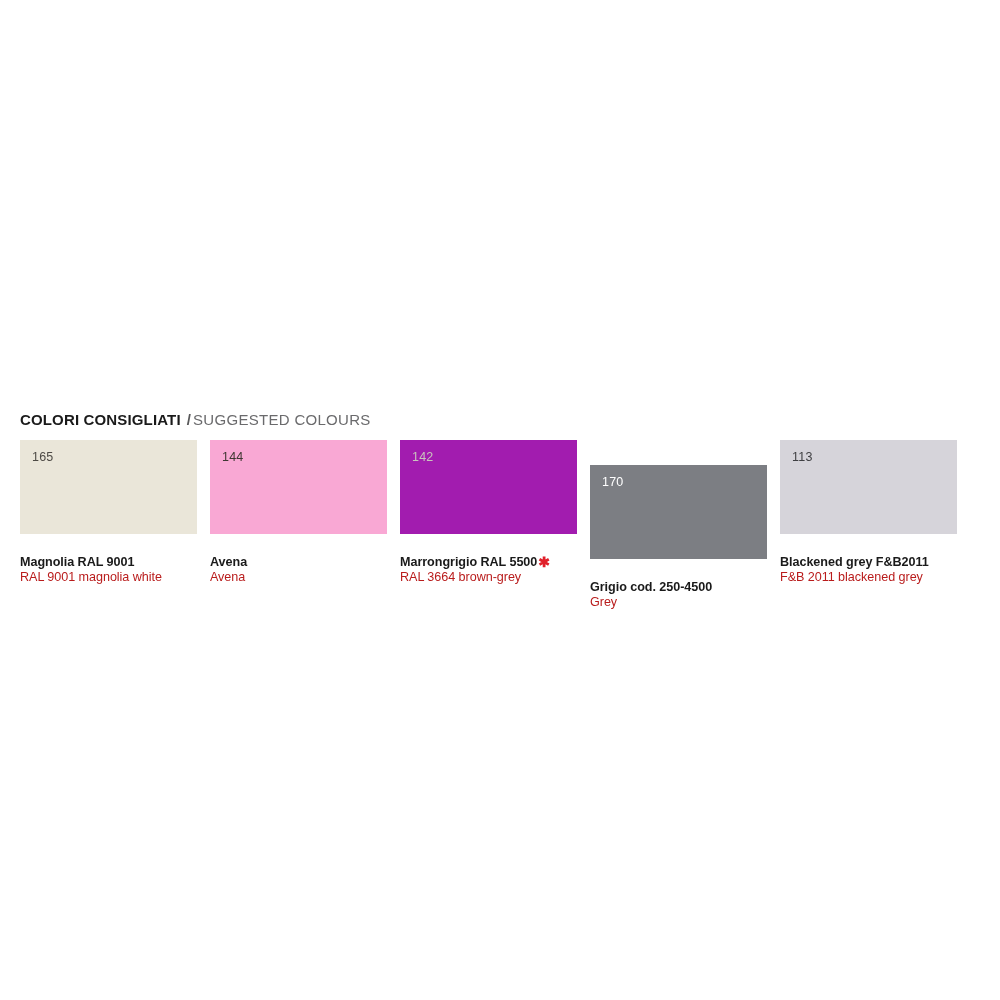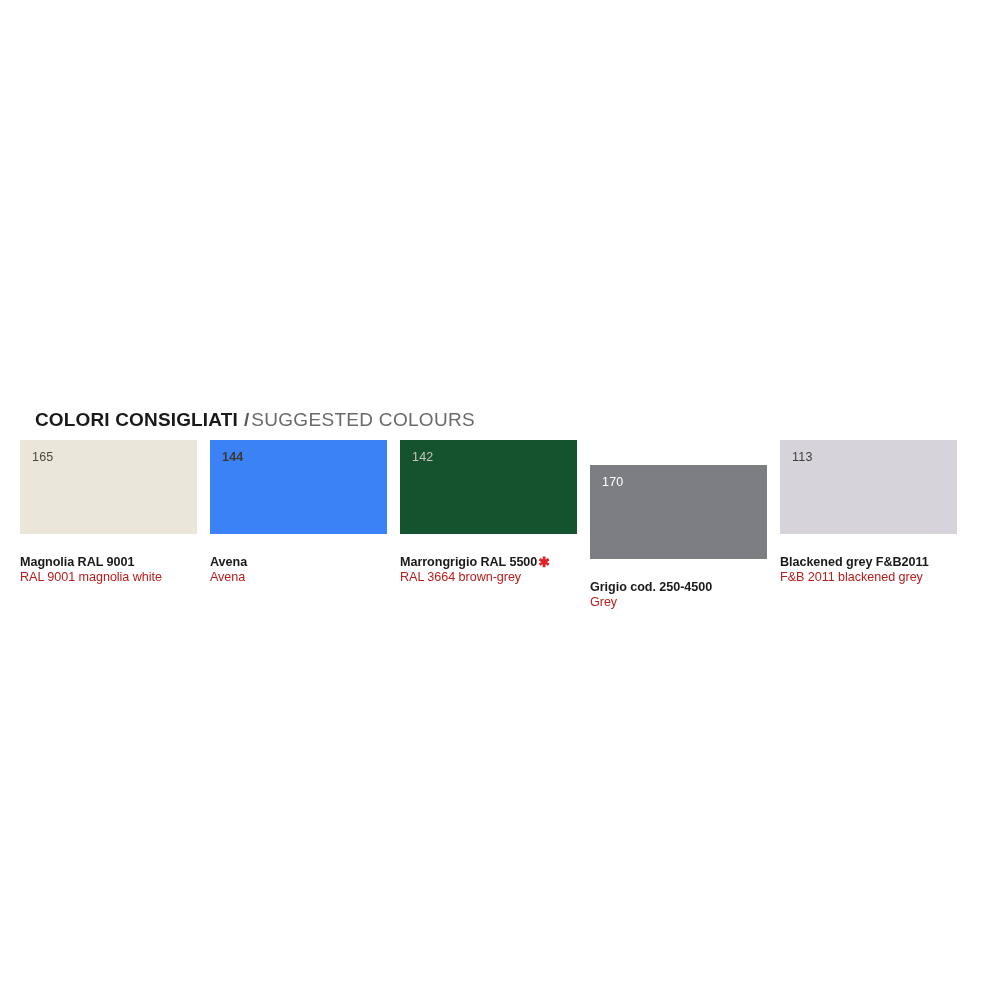--- a/index.html
+++ b/index.html
@@ -17,24 +17,24 @@
 
   .palette-block {
     position: absolute;
     left: 20px;
     top: 410px;
     width: 960px;
   }
 
   
   .section-heading {
-    font-size: 19px;
+    font-size: 15px;
     line-height: 19px;
     white-space: nowrap;
-    margin: 0 0 11px 15px;
+    margin: 0 0 11px 0;
     letter-spacing: 0.1px;
   }
   .heading-it {
     font-weight: bold;
     color: #1a1a1a;
     letter-spacing: 0.15px;
   }
   .heading-sep {
     font-weight: bold;
     color: #58585a;
@@ -112,31 +112,31 @@
       <div class="swatch-chip" style="background:#eae6d9;">
         <span class="swatch-code" style="color:#4d4a45;">165</span>
       </div>
       <div class="swatch-labels">
         <div class="label-primary"><span>Magnolia RAL 9001</span><span class="asterisk-note"></span></div>
         <div class="label-secondary">RAL 9001 magnolia white</div>
       </div>
     </div>
 
     <div class="swatch-cell">
-      <div class="swatch-chip" style="background:#3b82f6;font-weight:bold;">
+      <div class="swatch-chip" style="background:#f9a8d4;">
         <span class="swatch-code" style="color:#3f3732;">144</span>
       </div>
       <div class="swatch-labels">
         <div class="label-primary"><span>Avena</span><span class="asterisk-note"></span></div>
         <div class="label-secondary">Avena</div>
       </div>
     </div>
 
     <div class="swatch-cell">
-      <div class="swatch-chip" style="background:#14532d;text-decoration:underline;">
+      <div class="swatch-chip" style="background:#a21caf;text-decoration:underline;">
         <span class="swatch-code" style="color:#c9c4bd;">142</span>
       </div>
       <div class="swatch-labels">
         <div class="label-primary"><span>Marrongrigio RAL 5500</span><span class="asterisk-note">✱</span></div>
         <div class="label-secondary">RAL 3664 brown-grey</div>
       </div>
     </div>
 
     <div class="swatch-cell">
       <div class="swatch-chip" style="background:#7c7e83;margin-top:25px;">

